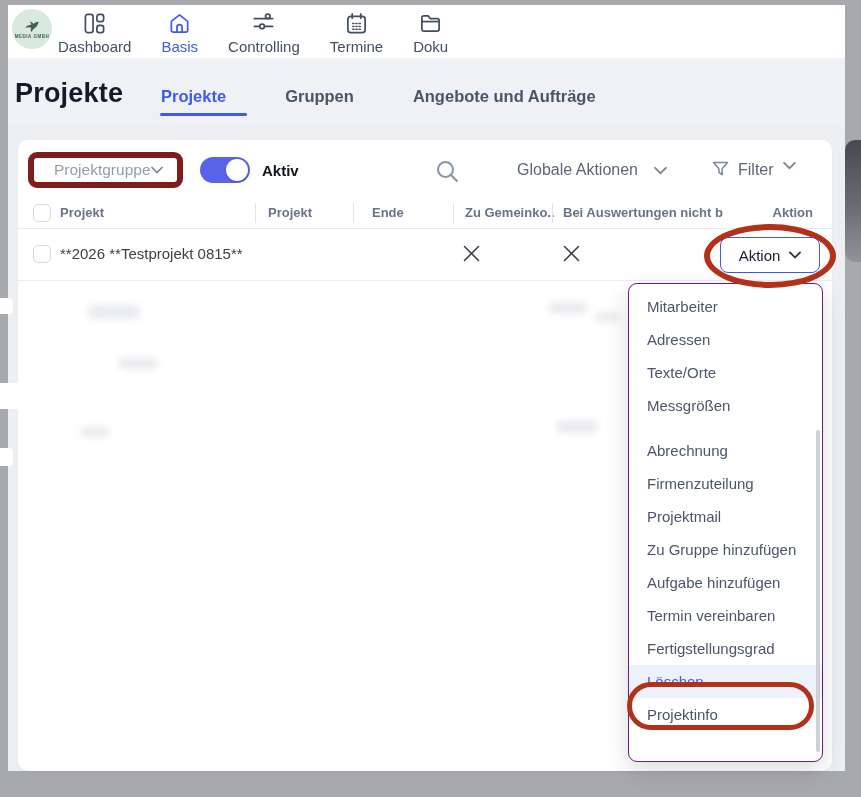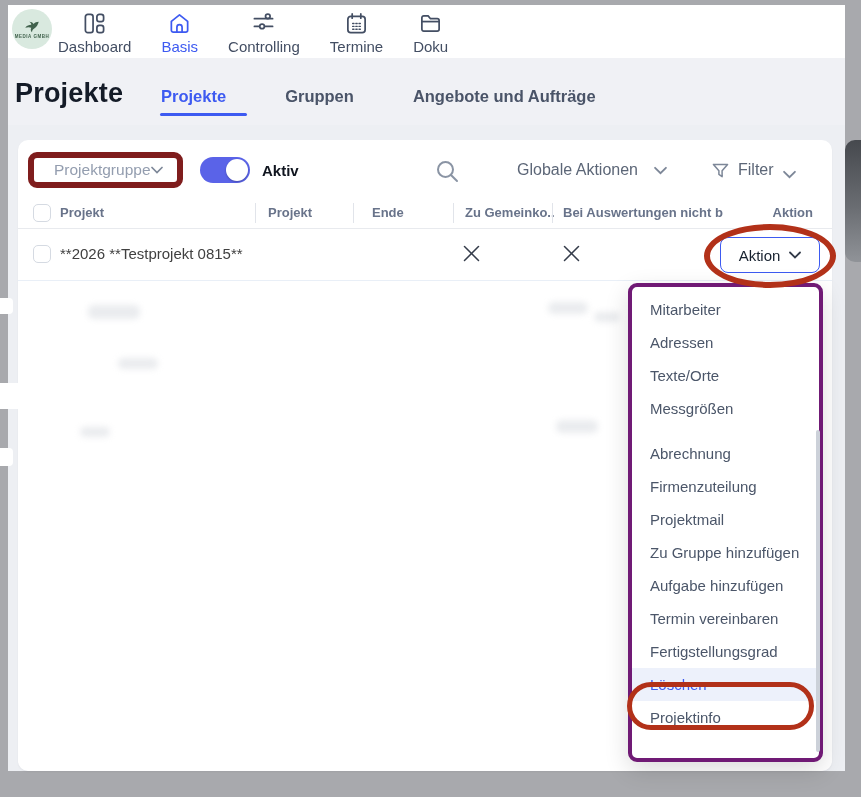--- a/index.html
+++ b/index.html
@@ -34,39 +34,39 @@
   
   .group-btn{left:28px;top:152px;width:155px;height:36px;border:6px solid #7f1d1d;border-radius:9px;background:#fff;
              display:flex;align-items:center;justify-content:space-between;padding:0 14px 0 20px;box-sizing:border-box;
              color:#939daf;font-size:15.5px;cursor:pointer;}
   .toggle{left:200px;top:157px;width:50px;height:26px;border-radius:13px;background:#5a63e8;cursor:pointer;}
   .toggle .knob{position:absolute;right:2px;top:2px;width:22px;height:22px;border-radius:50%;background:#fff;
                 box-shadow:0 1px 2px rgba(0,0,0,.25);}
   .aktiv-lbl{left:262px;top:162px;font-size:15px;font-weight:600;color:#10151f;}
   .search{left:436px;top:160px;color:#8a94a4;cursor:pointer;}
   .glob{left:505px;top:161px;font-size:16px;color:#5c6677;cursor:pointer;display:flex;align-items:center;gap:16px;margin-left:12px;}
-  .filter{left:712px;top:161px;font-size:16px;color:#5c6677;cursor:pointer;display:flex;align-items:flex-end;gap:9px;}
+  .filter{left:712px;top:161px;font-size:16px;color:#5c6677;cursor:pointer;display:flex;align-items:flex-start;gap:9px;}
   .chev{color:#7d8798;display:inline-flex;}
 
   
   .thead{left:18px;top:200px;width:814px;height:28px;border-bottom:1px solid #e8eaee;}
   .th{position:absolute;top:5px;font-size:13px;font-weight:700;color:#68738a;white-space:nowrap;}
   .vsep{position:absolute;top:3px;width:1px;height:20px;background:#e1e4ea;}
   .checkbox{width:18px;height:18px;border:1.5px solid #d5dae2;border-radius:5px;background:#fff;box-sizing:border-box;cursor:pointer;}
   .trow{left:18px;top:228px;width:814px;height:52px;border-bottom:1px solid #e9eff7;}
   .cell-name{position:absolute;left:42px;top:17px;font-size:15px;color:#404040;}
   .xmark{position:absolute;top:16px;color:#343c4a;}
   .action-btn{position:absolute;left:702px;top:9px;width:98px;height:34px;border:1px solid #3d5af1;border-radius:8px;
               background:#fff;display:flex;align-items:center;justify-content:center;gap:9px;cursor:pointer;
               font-size:15px;font-weight:500;color:#16202e;}
   .action-btn .chev{color:#323a48;}
 
   
   .menu{left:628px;top:283px;width:195px;height:479px;background:#fff;border-radius:9px;z-index:20;
-        border:4px solid #701a75;box-sizing:border-box;box-shadow:0 8px 24px rgba(0,0,0,.14);}
+        border:1px solid #701a75;box-sizing:border-box;box-shadow:0 8px 24px rgba(0,0,0,.14);}
   .menu-top{position:absolute;left:0;top:6px;width:100%;}
   .menu-scroll{position:absolute;left:0;top:156px;width:100%;height:327px;overflow:hidden;}
   .mi{height:33px;line-height:33px;padding-left:18px;font-size:15px;color:#4b5669;cursor:pointer;white-space:nowrap;}
   .mi.hl{background:#edf1fb;color:#3d5af1;}
   .mi.clip{margin-top:-6px;}
   .scrollthumb{left:816px;top:430px;width:4px;height:322px;background:#ccd1d9;border-radius:2px;z-index:21;cursor:pointer;}
 
   
   .ann{border:6px solid #b23119;z-index:30;pointer-events:none;}
   .ann-action{left:704px;top:224px;width:120px;height:52px;border-radius:50%;}

